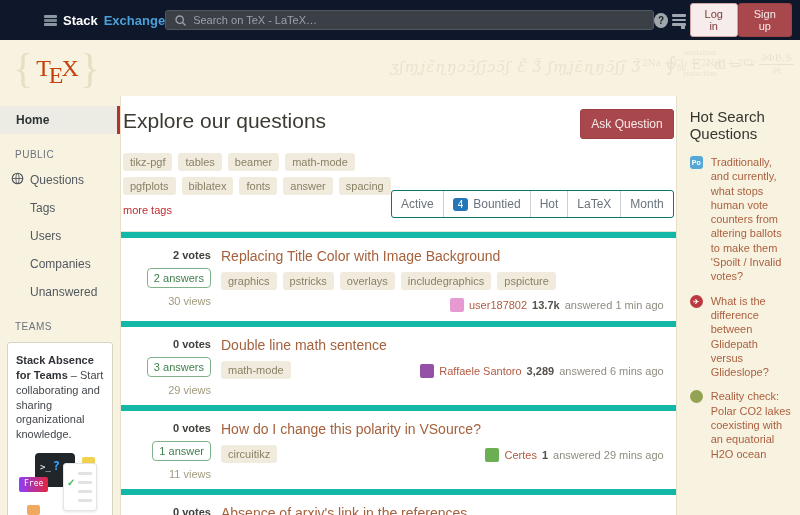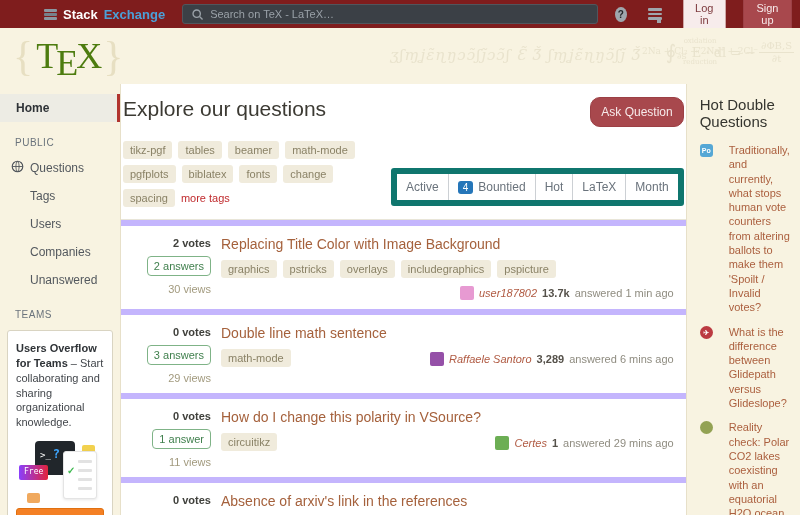--- a/index.html
+++ b/index.html
@@ -1,42 +1,42 @@
 <!DOCTYPE html>
 <html><head>
 <meta charset="utf-8">
 <style>
   * { box-sizing: border-box; margin: 0; padding: 0; }
   html,body { width:800px; height:515px; overflow:hidden; }
   body { font-family:"Liberation Sans",sans-serif; font-size:12px; background:#f8f3e1; color:#3b3b35; }
   a { text-decoration:none; cursor:pointer; }
 
   
-  .topbar { height:28px; background:#7f1d1d; display:flex; align-items:center; padding:0 8px 0 44px; gap:17px; }
+  .topbar { height:40px; background:#0f172a; display:flex; align-items:center; padding:0 8px 0 44px; gap:0; }
   .se-logo { display:flex; align-items:center; gap:6px; cursor:pointer; }
   .se-logo-icon { display:flex; flex-direction:column; gap:1px; }
   .se-logo-icon i { width:13px; height:3px; background:#8b97a1; border-radius:1px; }
   .se-logo-icon i:nth-child(2){ background:#76828c; }
   .se-stack { color:#fff; font-weight:bold; font-size:13px; }
   .se-exchange { color:#4ba0d8; font-weight:bold; font-size:13px; }
   .search { width:528px; height:20px; background:#3b4046; border:1px solid #51565d; border-radius:3px; display:flex; align-items:center; padding:0 8px; gap:6px; }
   .search input { flex:1; background:transparent; border:0; outline:0; color:#d6d9dc; font-size:11px; font-family:"Liberation Sans",sans-serif; }
   .search input::placeholder { color:#9aa1a8; }
   .tb-help { width:15px; height:15px; border-radius:50%; background:#9fa6ad; color:#232629; font-size:10px; font-weight:bold; display:flex; align-items:center; justify-content:center; cursor:pointer; margin-left:auto; }
   .tb-comm { display:flex; flex-direction:column; gap:2px; cursor:pointer; position:relative; margin:0 4px; }
   .tb-comm i { width:14px; height:2.5px; background:#9fa6ad; border-radius:1px; }
   .tb-comm:after { content:""; position:absolute; right:1px; bottom:-3px; width:4px; height:3px; background:#9fa6ad; }
   .btn-login { background:#f7ecec; border:1px solid #cfa7a7; color:#7d3a3e; border-radius:3px; font-size:11px; padding:4px 9px; cursor:pointer; font-family:"Liberation Sans",sans-serif; }
   .btn-signup { background:#a8484d; border:1px solid #9c4045; color:#f7eaea; border-radius:3px; font-size:11px; padding:4px 9px; cursor:pointer; font-family:"Liberation Sans",sans-serif; }
 
   
   .site-header { height:56px; position:relative; background:#f8f3e1; }
   .brand { position:absolute; left:13px; top:2px; font-family:"Liberation Serif",serif; display:flex; align-items:center; cursor:pointer; }
   .brace { color:#e7dfc2; font-size:42px; line-height:52px; }
-  .tex { color:#4d7c0f; font-size:36px; line-height:52px; letter-spacing:-2px; padding:0 3px; }
+  .tex { color:#c2410c; font-size:24px; line-height:52px; letter-spacing:-2px; padding:0 3px; }
   .tex .e { position:relative; top:7px; }
   .decor { position:absolute; color:#e9e3cd; }
   .decor-teng { left:390px; top:18px; font-family:"DejaVu Serif",serif; font-style:italic; font-size:15px; letter-spacing:1px; white-space:nowrap; }
   .decor-chem { left:642px; top:9px; text-align:center; font-family:"DejaVu Serif",serif; font-size:7px; line-height:1.3; }
   .decor-chem .eq { font-size:9px; }
   .decor-far { right:6px; top:12px; font-family:"DejaVu Serif",serif; font-size:13px; display:flex; align-items:center; gap:3px; }
   .decor-far .int { font-size:20px; }
   .decor-far .sub { font-size:8px; margin:8px 2px 0 -2px; }
   .frac { display:inline-flex; flex-direction:column; font-size:10px; line-height:1.15; text-align:center; }
   .frac b { border-bottom:1px solid #e9e3cd; font-weight:normal; padding:0 2px; }
@@ -62,50 +62,50 @@
   .bub { position:absolute; width:13px; height:10px; border-radius:2px; }
   .bub.yellow { right:7px; top:5px; background:#f2d14e; }
   .bub.orange { left:9px; bottom:1px; background:#f0a95e; }
   .btn-team { display:block; width:100%; background:#f48024; color:#fff; border:1px solid #e07010; border-radius:3px; font-size:11px; padding:6px 0; text-align:center; cursor:pointer; font-family:"Liberation Sans",sans-serif; }
 
   
   .main { flex:0 0 472px; background:#fff; border-left:1px solid #e7e0c9; border-right:1px solid #e7e0c9; display:flex; flex-direction:column; }
   .main-head { padding:13px 2px 12px; border-bottom:1px solid #e8e5d8; }
   .head-row { display:flex; align-items:flex-start; justify-content:space-between; }
   h1 { font-size:21px; font-weight:400; color:#3c3a33; }
-  .btn-ask { background:#a8484d; color:#f7eaea; border:1px solid #9c4045; border-radius:10px; font-size:12px; padding:7px 10px; cursor:pointer; font-family:"Liberation Sans",sans-serif; }
+  .btn-ask { background:#a8484d; color:#f7eaea; border:1px solid #9c4045; border-radius:3px; font-size:12px; padding:7px 10px; cursor:pointer; font-family:"Liberation Sans",sans-serif; }
   .filters-row { display:flex; margin-top:14px; }
   .tagcloud { display:flex; flex-wrap:wrap; gap:6px; width:268px; align-content:flex-start; }
   .pill { background:#f0ebdc; color:#8a8266; font-size:11px; padding:3px 7px; border-radius:3px; cursor:pointer; white-space:nowrap; }
   .more-tags { color:#c02b2e; font-size:11px; padding:3px 0; }
-  .filter-group { margin-left:auto; align-self:flex-end; display:flex; border:6px solid #0f766e; border-radius:3px; overflow:hidden; background:#fff; margin-bottom:1px; }
+  .filter-group { margin-left:auto; align-self:flex-end; display:flex; border:1px solid #0f766e; border-radius:3px; overflow:hidden; background:#fff; margin-bottom:1px; }
   .filter { padding:6px 9px; font-size:12px; color:#6a737c; display:flex; align-items:center; gap:5px; cursor:pointer; white-space:nowrap; }
   .filter + .filter { border-left:1px solid #ccd0d4; }
   .fbadge { background:#2576b9; color:#fff; font-size:10px; border-radius:3px; padding:1px 5px; }
 
   
-  .q-row { display:flex; gap:10px; padding:8px 12px 9px 6px; border-top:6px solid #c4b5fd; }
+  .q-row { display:flex; gap:10px; padding:8px 12px 9px 6px; border-top:6px solid #14b8a6; }
   .q-stats { flex:0 0 84px; display:flex; flex-direction:column; align-items:flex-end; gap:7px; font-size:11px; padding-top:3px; }
   .votes { color:#40413c; font-weight:bold; }
   .answers { color:#6e7178; }
   .answers.boxed { border:1px solid #7fb387; color:#3f7f4c; border-radius:4px; padding:3px 6px; }
   .views { color:#a29a7e; }
   .q-body { flex:1; min-width:0; padding-top:2px; }
   .q-title { font-size:14px; font-weight:400; color:#a5613c; margin-bottom:8px; cursor:pointer; display:block; }
   .q-foot { display:flex; flex-wrap:wrap; gap:6px; align-items:center; }
   .q-meta { margin-left:auto; display:flex; align-items:center; gap:5px; font-size:11px; white-space:nowrap; padding-top:2px; }
   .avatar { width:14px; height:14px; border-radius:2px; cursor:pointer; }
-  .uname { color:#b05a42;font-style:italic; }
+  .uname { color:#b05a42; }
   .rep { color:#55514a; font-weight:bold; }
   .action { color:#8f8c80; }
 
   
   .hotcol { flex:1; padding:12px 8px 0 13px; }
   .hot-title { font-size:15px; font-weight:400; color:#35352f; margin-bottom:13px; }
-  .hot-item { display:flex; gap:16px; margin-bottom:10px;justify-content:center; }
+  .hot-item { display:flex; gap:8px; margin-bottom:10px;justify-content:center; }
   .hnq-icon { flex:0 0 13px; width:13px; height:13px; margin-top:1px; display:flex; align-items:center; justify-content:center; color:#fff; font-size:7px; font-weight:bold; border-radius:3px; line-height:1; }
   .hnq-icon[data-shape="circle"] { border-radius:50%; }
   .hot-text { font-size:11px; line-height:1.3; color:#ab5f3e; }
 </style>
 </head>
 <body>
 
 <div class="topbar" data-name="top-bar">
   <a class="se-logo" data-name="stackexchange-logo">
     <span class="se-logo-icon" data-name="stackexchange-stack-icon">
@@ -185,21 +185,21 @@
         <span data-name="sidebar-item-label">Companies</span>
       </div>
 
       <div class="nav-item" data-name="sidebar-item">
         
         <span data-name="sidebar-item-label">Unanswered</span>
       </div>
 
     <div class="nav-label" data-name="sidebar-section-teams">TEAMS</div>
     <div class="teams-card" data-name="teams-promo-card">
-      <b data-name="teams-card-title">Users Overflow for Teams</b>
+      <b data-name="teams-card-title">Stack Absence for Teams</b>
       <span data-name="teams-card-body">– Start collaborating and sharing organizational knowledge.</span>
       <div class="team-illo" data-name="teams-illustration">
         <span class="bub yellow" data-name="speech-bubble-icon"></span>
         <div class="illo-term" data-name="terminal-illustration"><span>&gt;_</span><span class="q">?</span></div>
         <div class="illo-card" data-name="checklist-illustration">
           <span class="check" data-name="check-icon">✓</span>
           <i></i>
             <i></i>
             <i></i>
             <i></i>
@@ -228,21 +228,21 @@
             <span class="pill" data-name="tag-pill">beamer</span>
 
             <span class="pill" data-name="tag-pill">math-mode</span>
 
             <span class="pill" data-name="tag-pill">pgfplots</span>
 
             <span class="pill" data-name="tag-pill">biblatex</span>
 
             <span class="pill" data-name="tag-pill">fonts</span>
 
-            <span class="pill" data-name="tag-pill">change</span>
+            <span class="pill" data-name="tag-pill">answer</span>
 
             <span class="pill" data-name="tag-pill">spacing</span>
 
 
           <a class="more-tags" data-name="more-tags-link">more tags</a>
         </div>
         <div class="filter-group" data-name="question-filter-tabs">
 
             <div class="filter" data-name="filter-tab">
 
@@ -358,21 +358,21 @@
           <div class="q-body">
             <a class="q-title" data-name="question-title-link">Absence of arxiv's link in the references</a>
 
           </div>
         </div>
 
     </div>
   </div>
 
   <div class="hotcol" data-name="hot-network-questions">
-    <h2 class="hot-title" data-name="hot-questions-title">Hot Double Questions</h2>
+    <h2 class="hot-title" data-name="hot-questions-title">Hot Search Questions</h2>
 
       <div class="hot-item" data-name="hot-question-item">
         <span class="hnq-icon" data-shape="square" data-name="politics-site-icon" style="background: rgb(85, 167, 213);">Po</span>
         <a class="hot-text" data-name="hot-question-link">Traditionally, and currently, what stops human vote counters from altering ballots to make them 'Spoilt / Invalid votes?</a>
       </div>
 
       <div class="hot-item" data-name="hot-question-item">
         <span class="hnq-icon" data-shape="circle" data-name="aviation-site-icon" style="background: rgb(187, 58, 65);">✈</span>
         <a class="hot-text" data-name="hot-question-link">What is the difference between Glidepath versus Glideslope?</a>
       </div>

